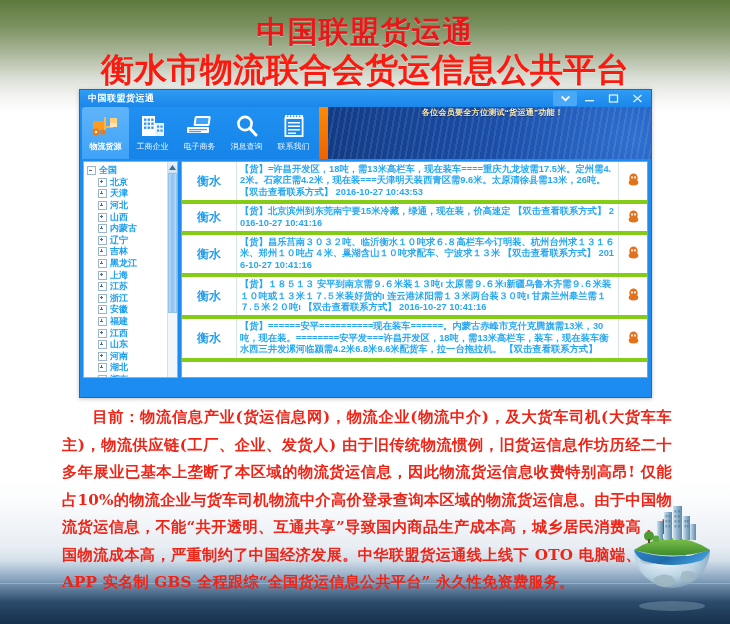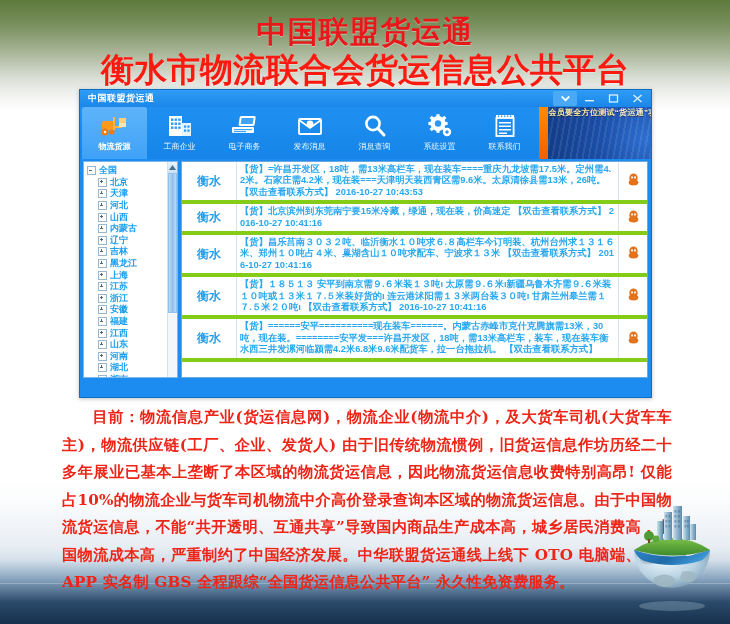--- a/index.html
+++ b/index.html
@@ -103,21 +103,21 @@
 
   
   .toolbar{
     height:52px;
     background:linear-gradient(to bottom,#1f90f2,#1684e8);
     display:flex; align-items:stretch;
     position:relative;
     padding-left:2px;
   }
   .tb-item{
-    width:65px;
+    width:47px;
     display:flex; flex-direction:column;
     align-items:center; justify-content:flex-start;
     padding-top:4px;
     position:relative;
   }
   .tb-item.active{
     background:linear-gradient(to bottom,#5fb4fa,#3ea2f7);
     border-radius:3px 3px 0 0;
   }
   .tb-ico{ height:29px; display:flex; align-items:center; justify-content:center; }
@@ -365,62 +365,31 @@
             <rect x="9" y="1" width="16" height="10" rx="1.5" fill="#ffffff" transform="skewX(-8)"></rect>
             <rect x="11" y="3" width="12" height="6" fill="#3fa4f5" transform="skewX(-8)"></rect>
             <rect x="1" y="12" width="22" height="6" rx="1" fill="#ffffff"></rect>
             <rect x="3" y="14" width="18" height="1.2" fill="#3fa4f5"></rect>
             <rect x="3" y="16" width="12" height="1.2" fill="#3fa4f5"></rect>
           </svg>
         </span>
         <span class="tb-label">电子商务</span>
       </div>
 
-      <div class="tb-item">
-        <span class="tb-ico">
-          <svg width="26" height="22" viewBox="0 0 26 22">
-            <rect x="2" y="4" width="22" height="15" rx="1" fill="none" stroke="#ffffff" stroke-width="1.8"></rect>
-            <path d="M2 5 L13 13 L24 5" fill="none" stroke="#ffffff" stroke-width="1.8"></path>
-            <circle cx="13" cy="9" r="3.4" fill="#ffffff"></circle>
-          </svg>
-        </span>
-        <span class="tb-label">发布消息</span>
-      </div>
 
       <div class="tb-item">
         <span class="tb-ico">
           <svg width="24" height="24" viewBox="0 0 24 24">
             <circle cx="10" cy="9.5" r="6.6" fill="none" stroke="#ffffff" stroke-width="2.6"></circle>
             <path d="M14.8 14.4 L21 21" stroke="#ffffff" stroke-width="3" stroke-linecap="round"></path>
           </svg>
         </span>
         <span class="tb-label">消息查询</span>
       </div>
 
-      <div class="tb-item">
-        <span class="tb-ico">
-          <svg width="26" height="24" viewBox="0 0 26 24">
-            <g fill="#ffffff">
-              <circle cx="11" cy="9.5" r="7.6"></circle>
-              <rect x="9.4" y="0.2" width="3.2" height="3.4"></rect>
-                <rect x="9.4" y="15.4" width="3.2" height="3.4"></rect>
-              <rect x="1.4" y="7.9" width="3.4" height="3.2"></rect>
-                <rect x="17.2" y="7.9" width="3.4" height="3.2"></rect>
-              <rect x="3.2" y="2.4" width="3.2" height="3.2" transform="rotate(-45 4.8 4)"></rect>
-              <rect x="15.6" y="13.4" width="3.2" height="3.2" transform="rotate(-45 17.2 15)"></rect>
-              <rect x="15.6" y="2.4" width="3.2" height="3.2" transform="rotate(45 17.2 4)"></rect>
-              <rect x="3.2" y="13.4" width="3.2" height="3.2" transform="rotate(45 4.8 15)"></rect>
-            </g>
-            <circle cx="11" cy="9.5" r="3.2" fill="#2f97f2"></circle>
-            <circle cx="20" cy="18" r="4.2" fill="#ffffff"></circle>
-            <circle cx="20" cy="18" r="1.7" fill="#2f97f2"></circle>
-          </svg>
-        </span>
-        <span class="tb-label">系统设置</span>
-      </div>
 
       <div class="tb-item">
         <span class="tb-ico">
           <svg width="22" height="24" viewBox="0 0 22 24">
             <rect x="2" y="1" width="18" height="3" fill="#ffffff"></rect>
             <g fill="#2f97f2">
                 <rect x="4" y="1.5" width="1.3" height="2.4"></rect>
                 <rect x="7" y="1.5" width="1.3" height="2.4"></rect>
                 <rect x="10" y="1.5" width="1.3" height="2.4"></rect>
                 <rect x="13" y="1.5" width="1.3" height="2.4"></rect>

